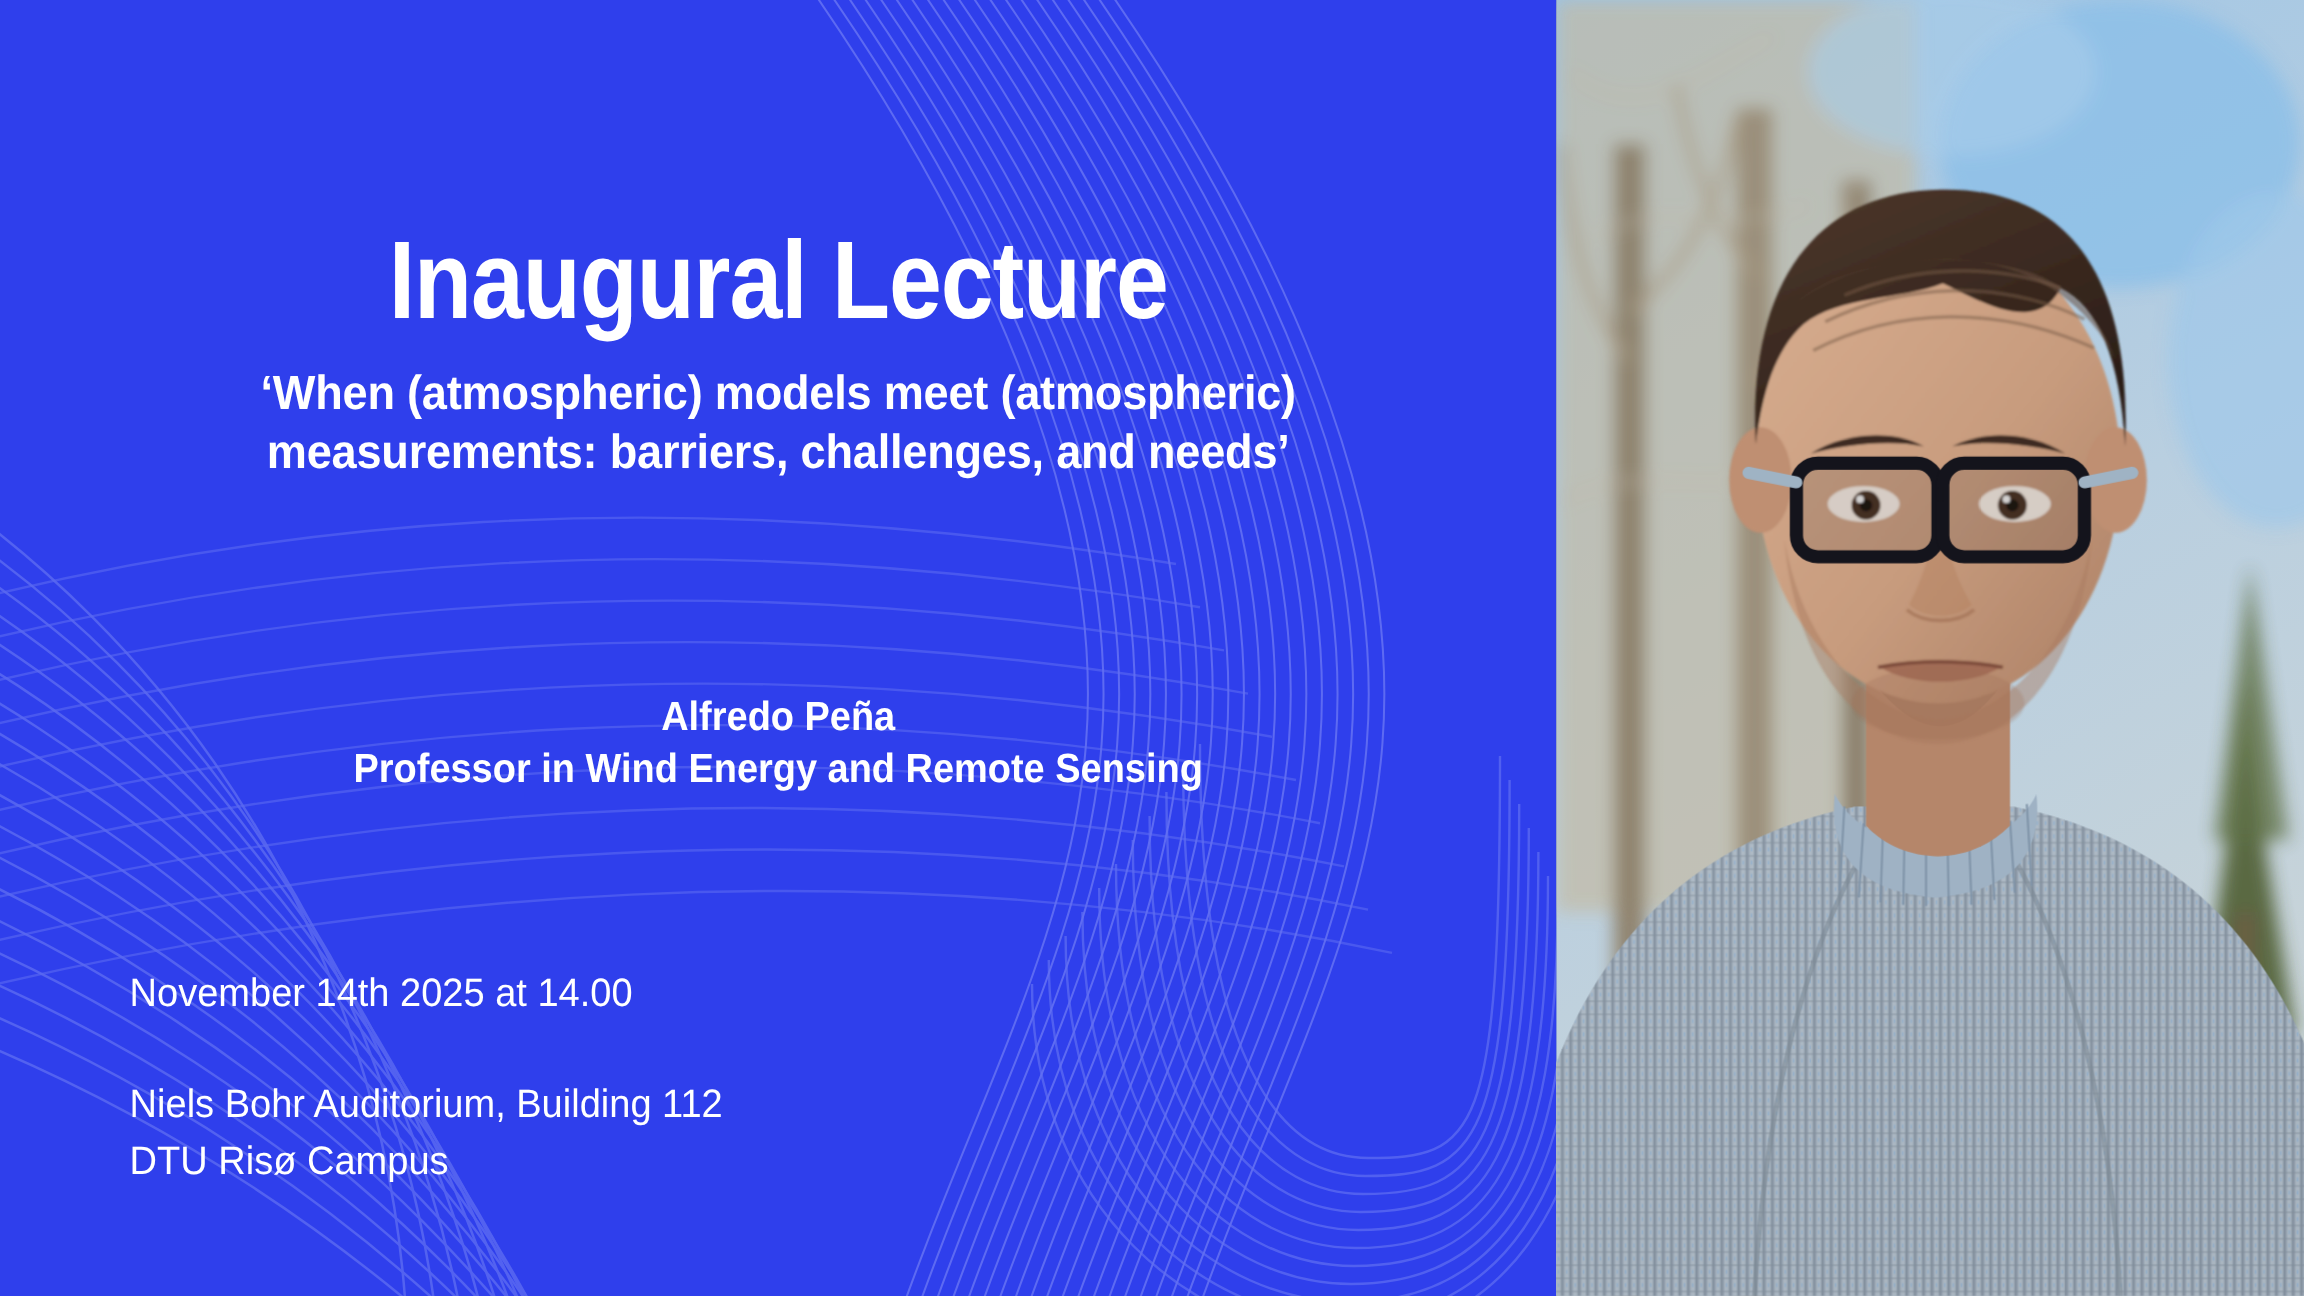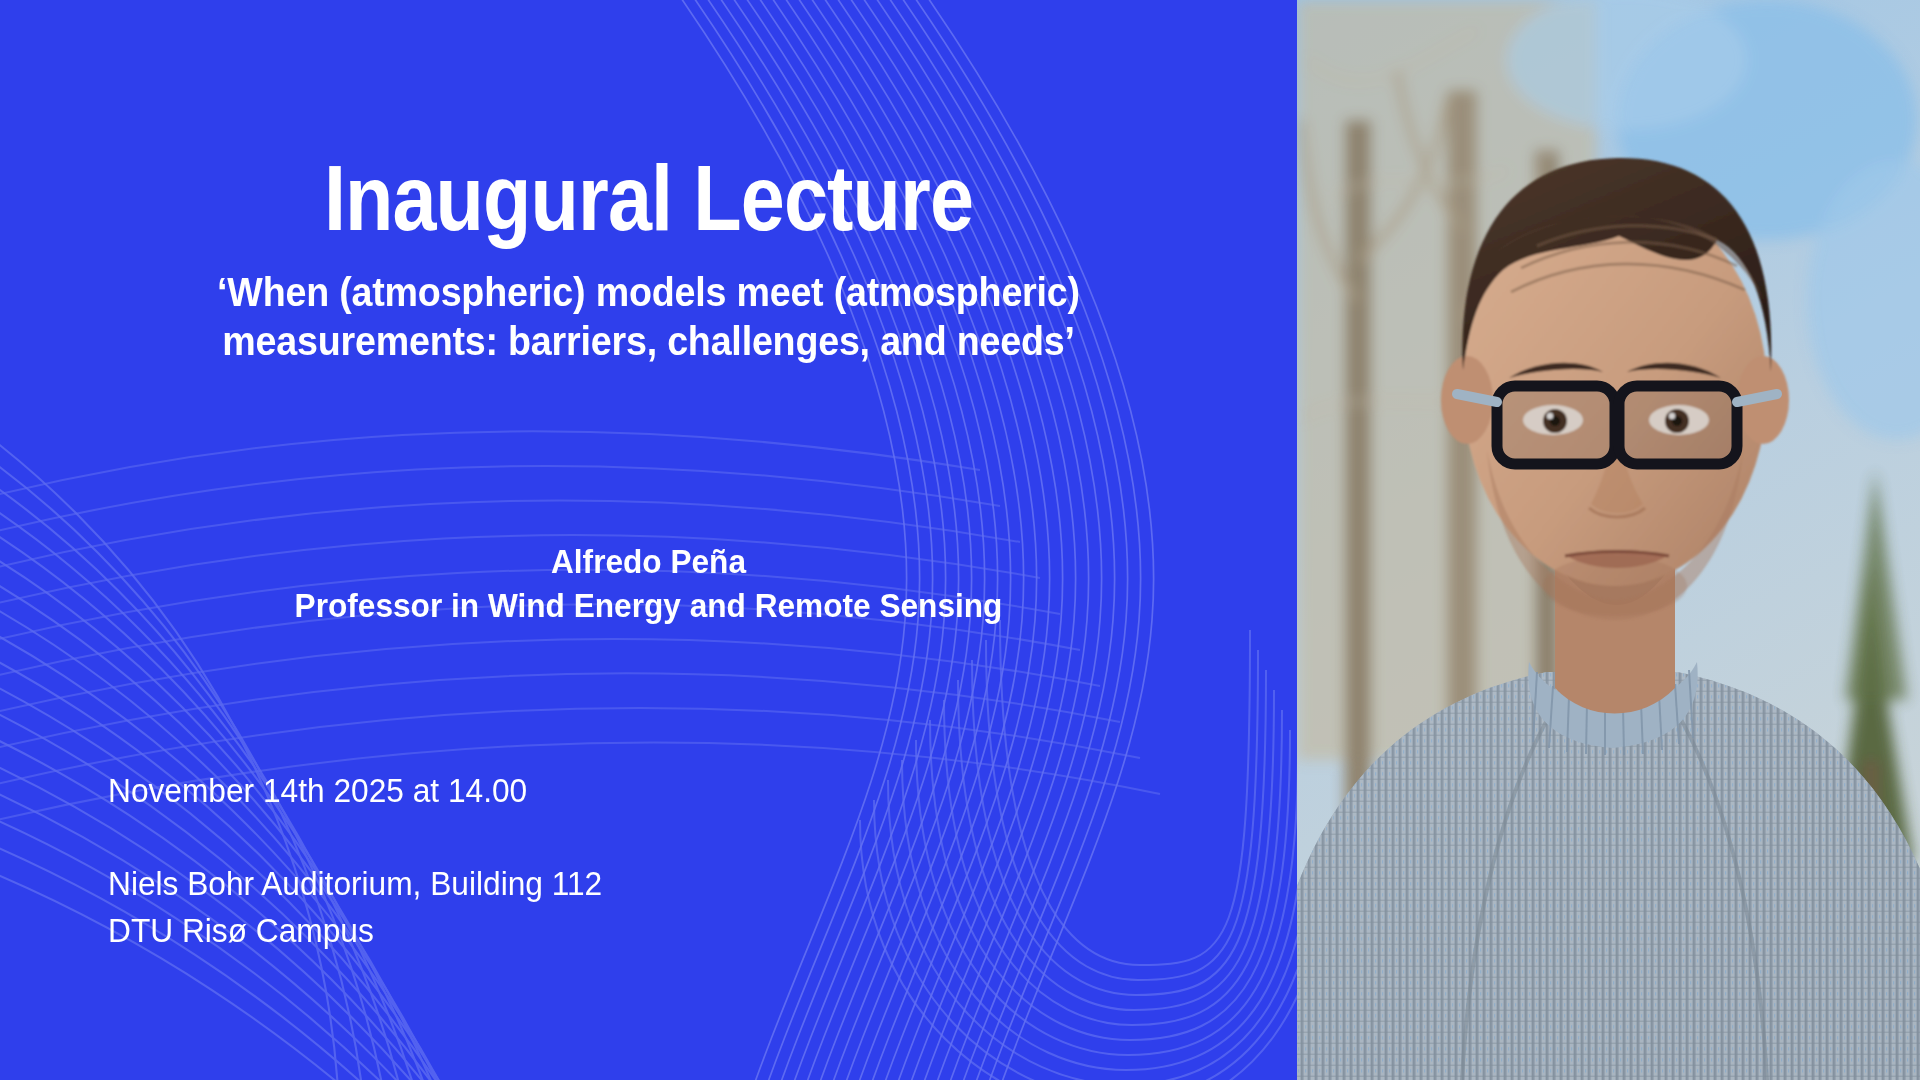--- a/index.html
+++ b/index.html
@@ -25,20 +25,21 @@
     position:absolute;
     inset:0;
     pointer-events:none;
   }
   .deco-layer svg{ display:block; width:100%; height:100%; }
 
   .content{
     position:absolute;
     inset:0;
     z-index:3;
+    margin-top:36px;
   }
 
   .title{
     position:absolute;
     left:0; right:0;
     top:150px;
     text-align:center;
     color:#ffffff;
     font-size:92px;
     font-weight:bold;

